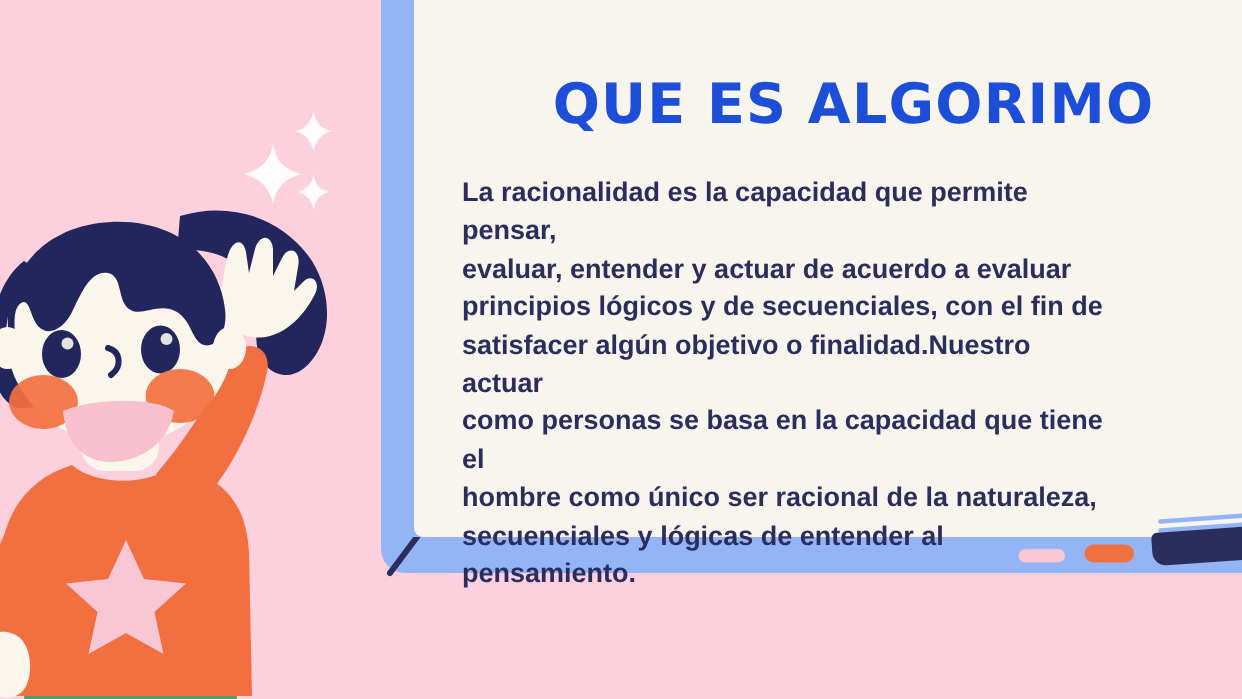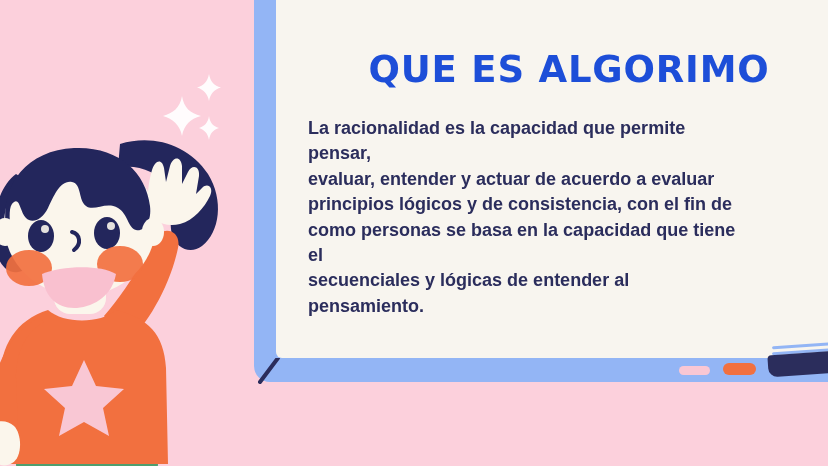--- a/index.html
+++ b/index.html
@@ -140,22 +140,24 @@
   <div class="tray-stripe s1"></div>
   <div class="tray-stripe s2"></div>
   <div class="tray-stripe s3"></div>
   <div class="ledge-item tray-navy"></div>
 
   <div class="board-title">QUE ES ALGORIMO</div>
 
   <div class="board-body">
     <p class="para"> La racionalidad es la capacidad que permite pensar,</p>
     <p class="para">evaluar, entender y actuar de acuerdo a evaluar</p>
-    <p class="para">principios lógicos y de consistencia, con el fin de</p>
+    <p class="para">principios lógicos y de secuenciales, con el fin de</p>
+    <p class="para">satisfacer algún objetivo o finalidad.Nuestro actuar</p>
     <p class="para">como personas se basa en la capacidad que tiene el</p>
+    <p class="para">hombre como único ser racional de la naturaleza,</p>
     <p class="para">secuenciales y lógicas de entender al pensamiento.</p>
   </div>
 
   <div class="sparkles">
     <svg width="80" height="72" viewBox="0 0 80 72">
       <g fill="#ffffff">
         <path d="M22 28 C24 40 30 45 41 48 C30 51 24 57 22 68 C20 57 13 51 3 48 C13 45 20 40 22 28 Z" opacity="0.93"></path>
         <path d="M49 6 C50.5 14 54 17.5 61 19.5 C54 21.5 50.5 25.5 49 33 C47.5 25.5 43.5 21.5 37 19.5 C43.5 17.5 47.5 14 49 6 Z" opacity="0.93"></path>
         <path d="M49 48 C50 55 53 58 59 60 C53 62 50 65.5 49 72 C48 65.5 44.5 62 39 60 C44.5 58 48 55 49 48 Z" opacity="0.93"></path>
       </g>

